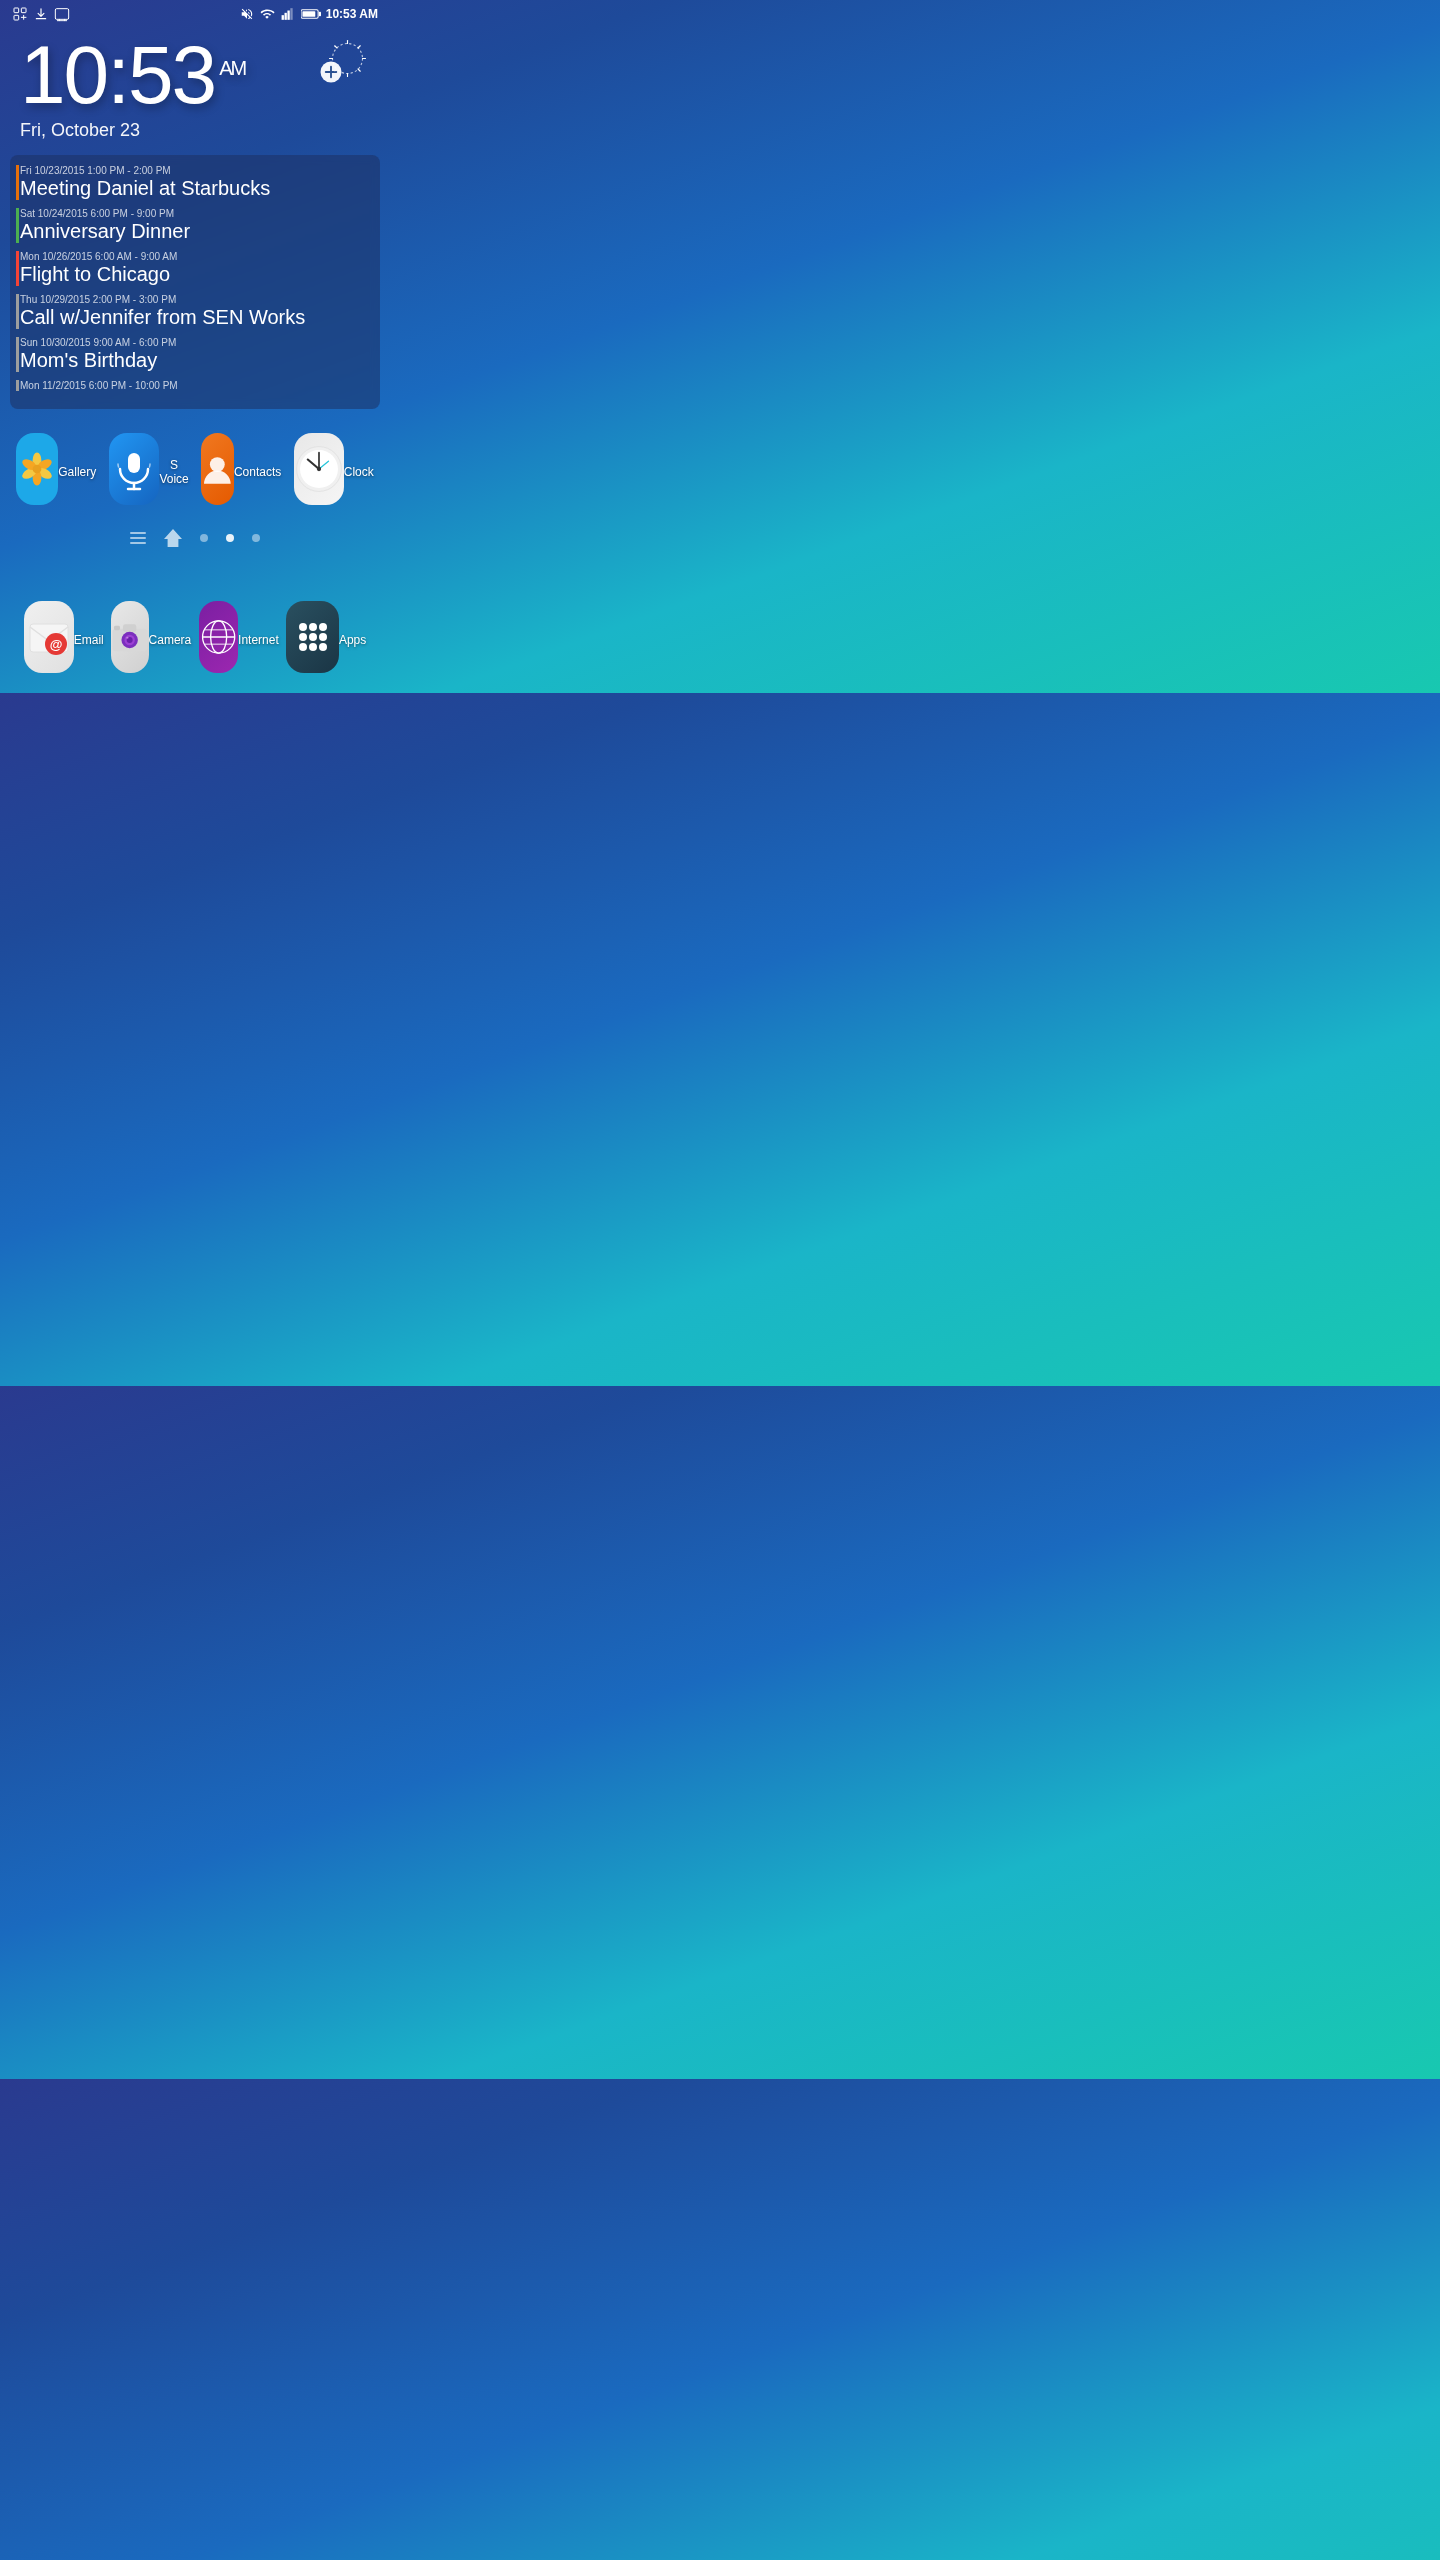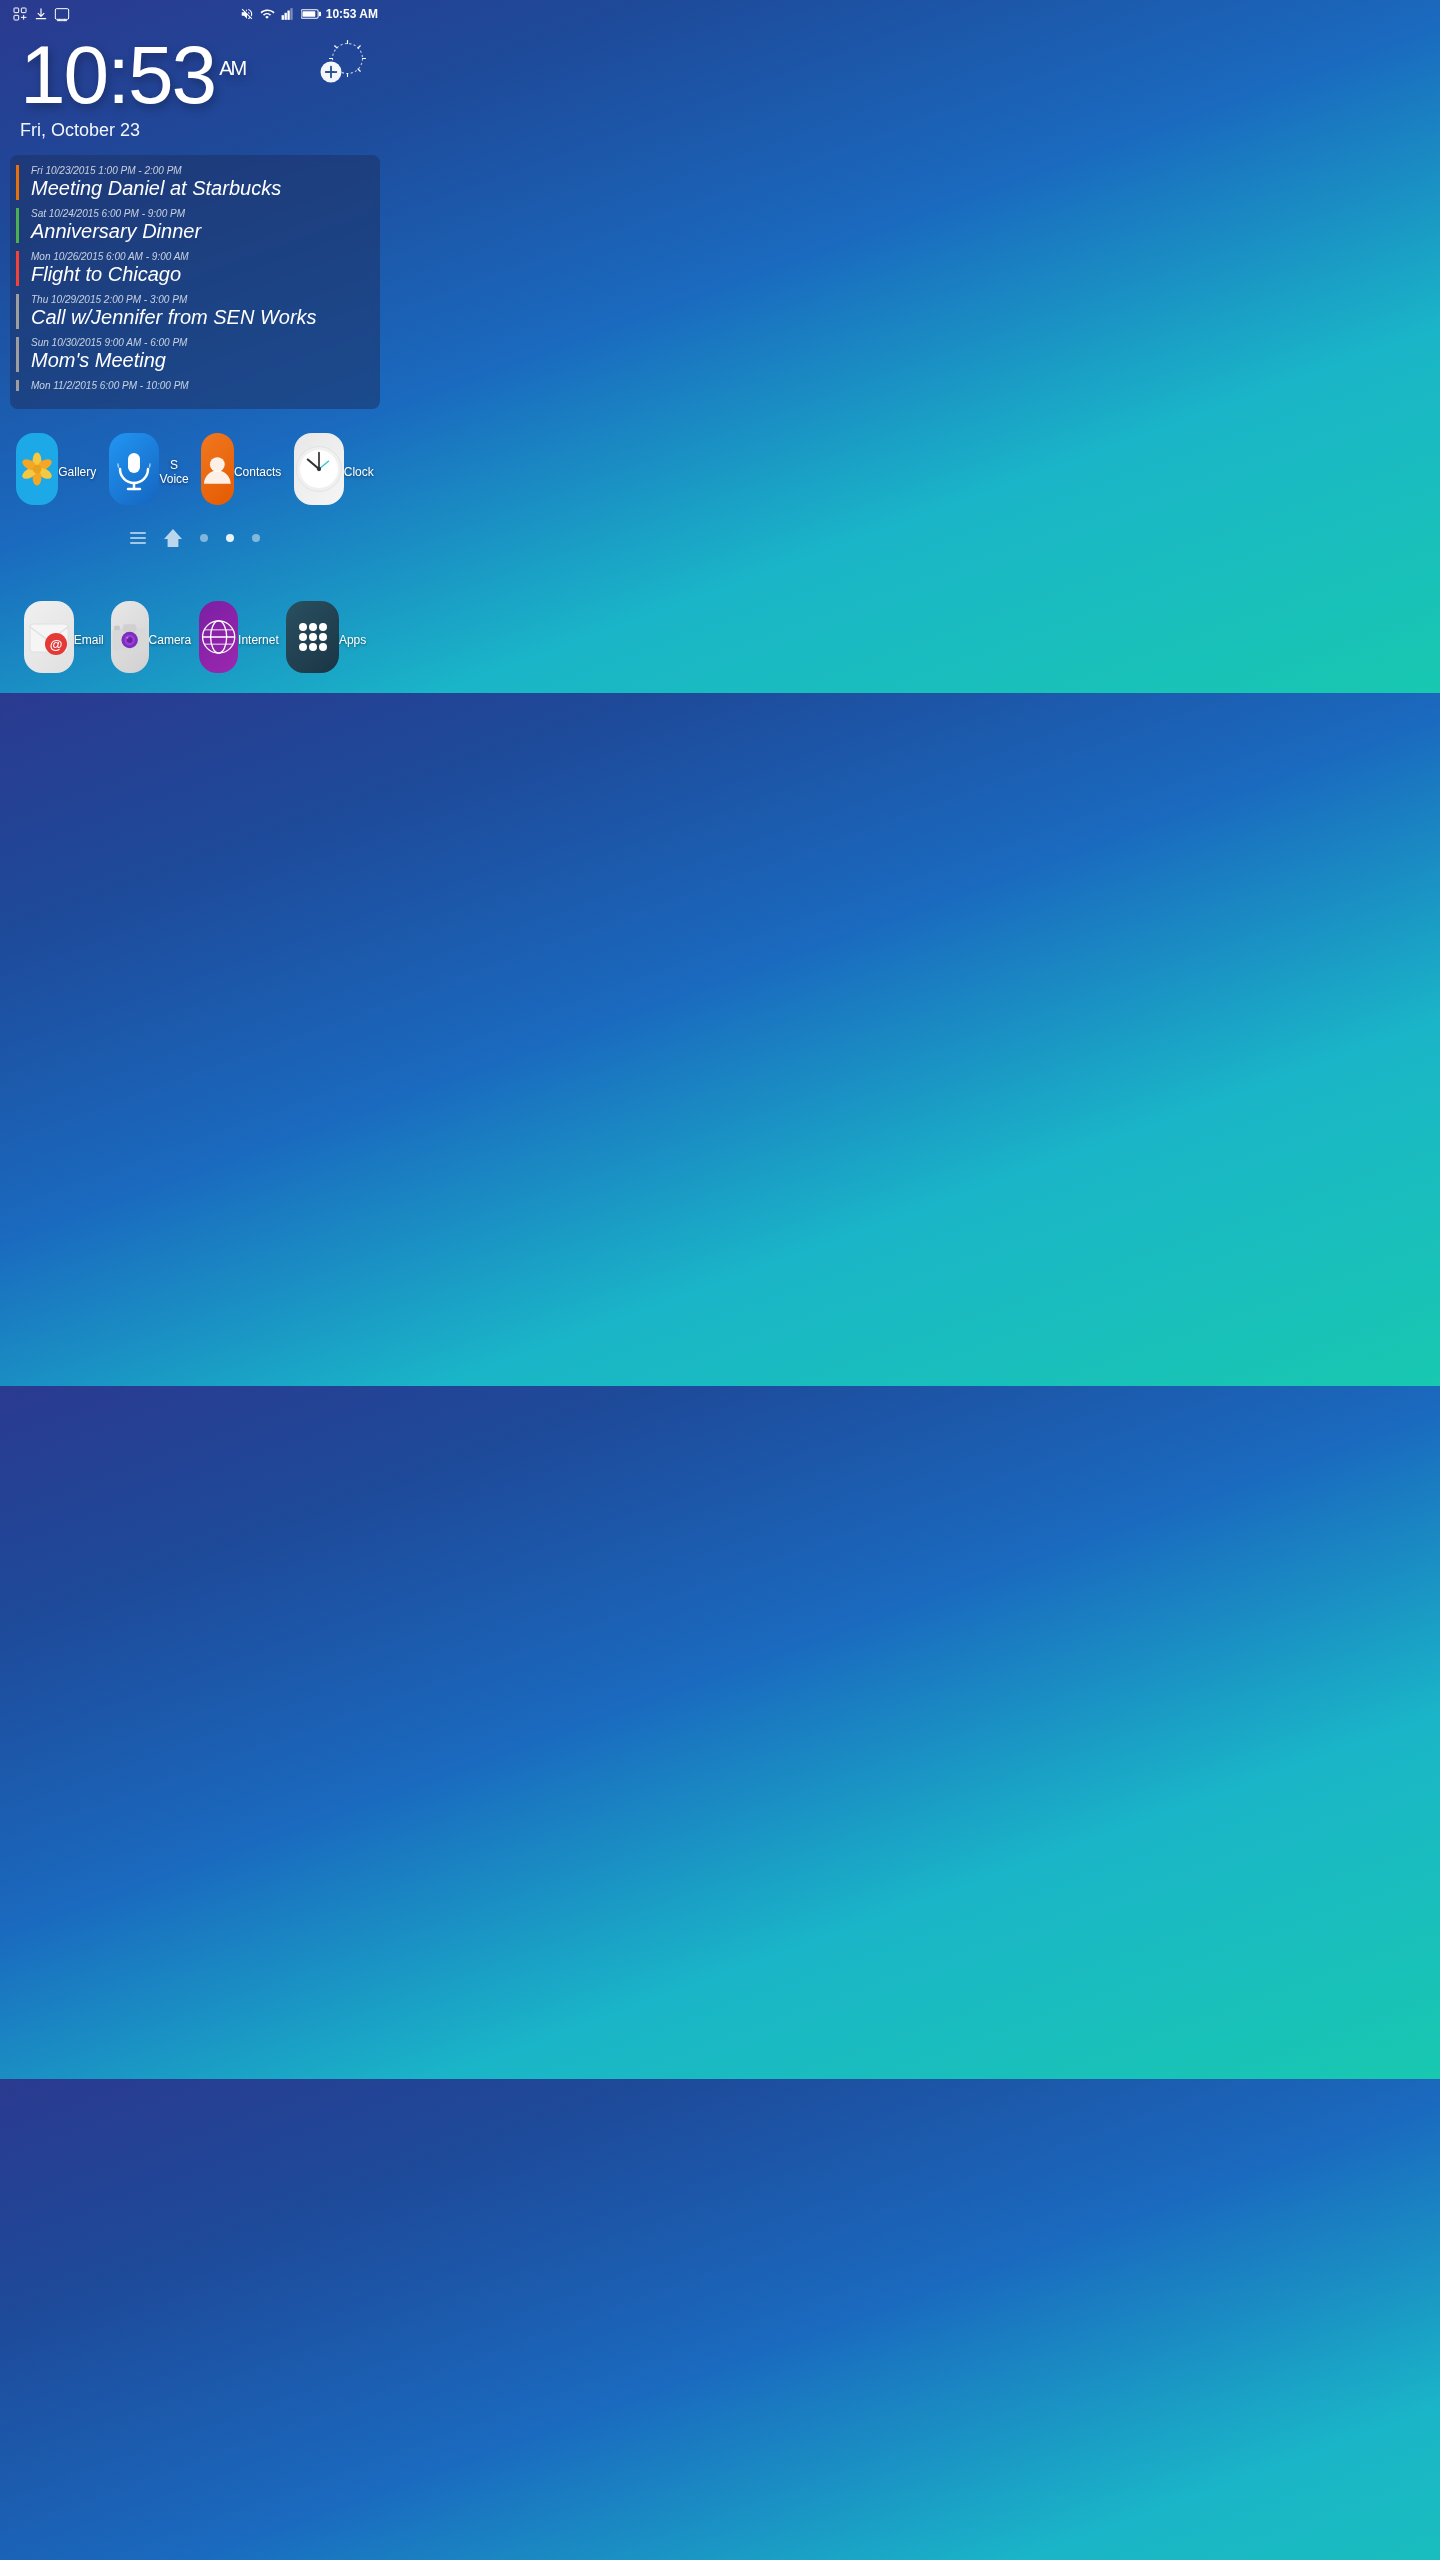--- a/index.html
+++ b/index.html
@@ -110,22 +110,21 @@
       margin-top: 2px;
     }
     .cal-events {
       flex: 1;
       padding: 10px 10px 10px 6px;
       overflow: hidden;
     }
     .cal-event {
       margin-bottom: 8px;
       border-left: 3px solid transparent;
-      padding-left: 12px;
-      font-style: italic;
+      padding-left: 1px;
     }
     .cal-event-time {
       font-size: 10px;
       opacity: 0.75;
       font-weight: 400;
     }
     .cal-event-title {
       font-size: 20px;
       font-weight: 500;
       line-height: 1.2;
@@ -319,21 +318,21 @@
       <div class="cal-event-title">Flight to Chicago</div>
     </div>
 
     <div class="cal-event" style="border-left-color:#9e9e9e;">
       <div class="cal-event-time">Thu 10/29/2015 2:00 PM - 3:00 PM</div>
       <div class="cal-event-title">Call w/Jennifer from SEN Works</div>
     </div>
 
     <div class="cal-event" style="border-left-color:#9e9e9e;">
       <div class="cal-event-time">Sun 10/30/2015 9:00 AM - 6:00 PM</div>
-      <div class="cal-event-title">Mom's Meeting</div>
+      <div class="cal-event-title">Mom's Birthday</div>
     </div>
 
     <div class="cal-event" style="border-left-color:#9e9e9e;">
       <div class="cal-event-time">Mon 11/2/2015 6:00 PM - 10:00 PM</div>
     </div>
   </div>
 </div>
 
 <div class="app-row">
 

